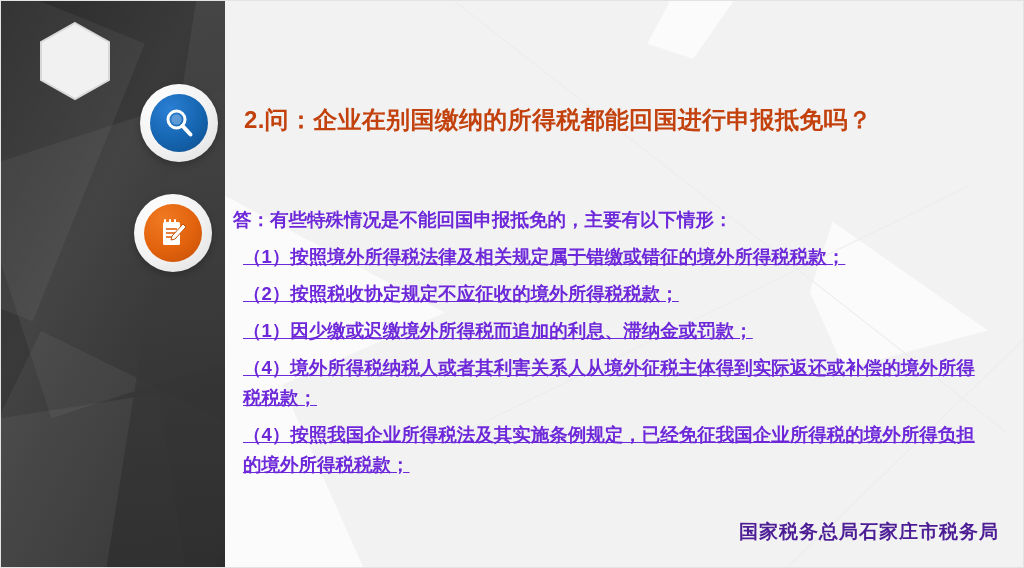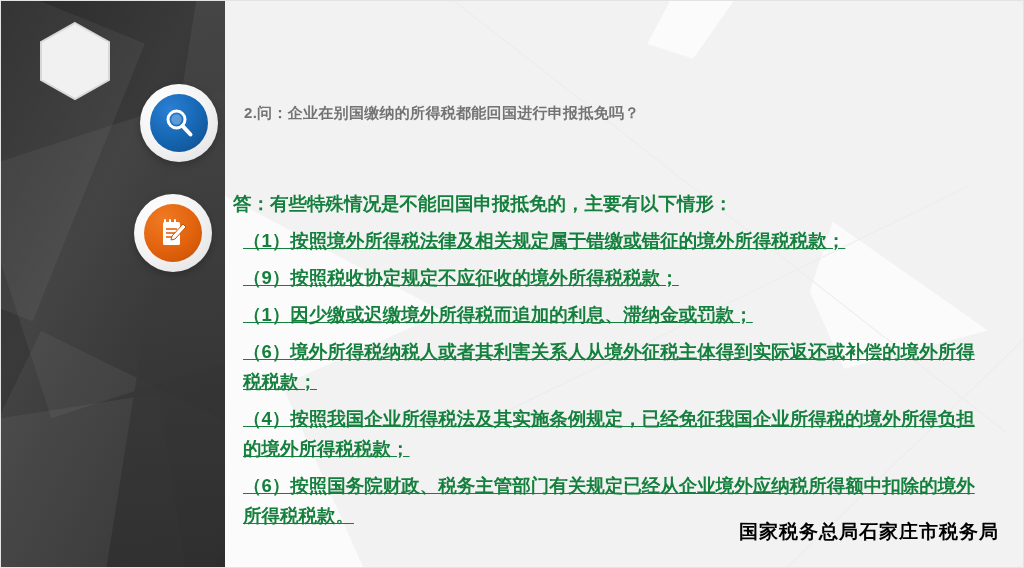--- a/index.html
+++ b/index.html
@@ -100,50 +100,50 @@
   .icon-orange { background: radial-gradient(circle at 34% 26%, #f07a22 0%, #e2620d 55%, #c24f06 100%); }
   #q-icon { left: 139px; top: 83px; }
   #a-icon { left: 133px; top: 193px; }
 
   
   .question {
     position: absolute;
     left: 243px;
     top: 103px;
     width: 740px;
-    font-size: 15px;
+    font-size: 24px;
     font-weight: bold;
-    color: #737373;
+    color: #c2410c;
     letter-spacing: 0.3px;
   }
   .answer-block {
     position: absolute;
     left: 232px;
-    top: 188px;
+    top: 204px;
     width: 752px;
-    color: #15803d;
+    color: #6d28d9;
     font-size: 18.5px;
     font-weight: bold;
     line-height: 1.62;
   }
   .answer-block p {
     margin: 0 0 7px 0;
   }
   .answer-block p.item {
     text-indent: 0;
     padding-left: 10px;
     text-decoration: underline;
   }
   .footer {
     position: absolute;
     right: 24px;
     bottom: 22px;
     font-size: 19px;
     font-weight: bold;
-    color: #000000;
+    color: #4c1d95;
     letter-spacing: 1px;
   }
 </style>
 </head>
 <body>
 
 <div class="slide">
 
   <div class="bg-right">
     <div class="poly p1"></div>
@@ -193,22 +193,21 @@
         <polygon points="27,8 30,11 19,23 15,24 16,20" fill="#ffffff" stroke="#c24f06" stroke-width="1"></polygon>
       </svg>
     </div>
   </div>
 
   <div class="question">2.问：企业在别国缴纳的所得税都能回国进行申报抵免吗？</div>
 
   <div class="answer-block">
     <p>答：有些特殊情况是不能回国申报抵免的，主要有以下情形：</p>
     <p class="item">（1）按照境外所得税法律及相关规定属于错缴或错征的境外所得税税款；</p>
-    <p class="item">（9）按照税收协定规定不应征收的境外所得税税款；</p>
+    <p class="item">（2）按照税收协定规定不应征收的境外所得税税款；</p>
     <p class="item">（1）因少缴或迟缴境外所得税而追加的利息、滞纳金或罚款；</p>
-    <p class="item">（6）境外所得税纳税人或者其利害关系人从境外征税主体得到实际返还或补偿的境外所得税税款；</p>
+    <p class="item">（4）境外所得税纳税人或者其利害关系人从境外征税主体得到实际返还或补偿的境外所得税税款；</p>
     <p class="item">（4）按照我国企业所得税法及其实施条例规定，已经免征我国企业所得税的境外所得负担的境外所得税税款；</p>
-    <p class="item">（6）按照国务院财政、税务主管部门有关规定已经从企业境外应纳税所得额中扣除的境外所得税税款。</p>
   </div>
 
   <div class="footer">国家税务总局石家庄市税务局</div>
 
 </div>
 
 </body></html>

